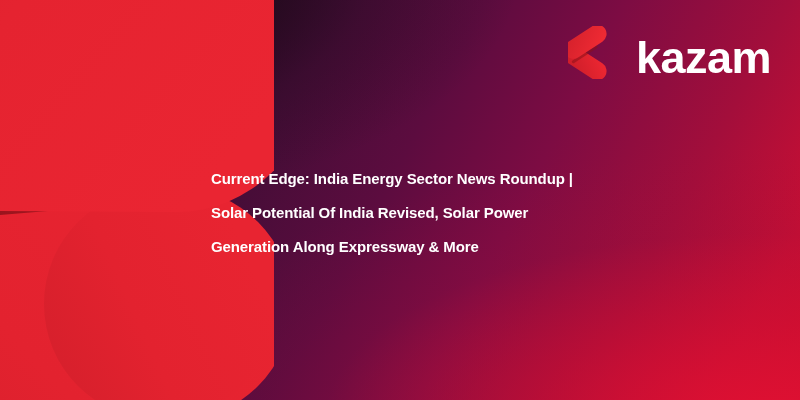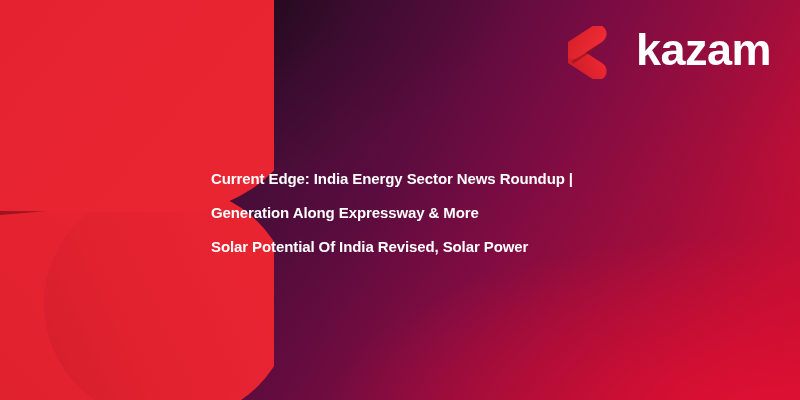--- a/index.html
+++ b/index.html
@@ -59,21 +59,21 @@
     height: 480px;
   }
   .deco-mark svg { display: block; width: 100%; height: 100%; }
 
   
   .logo-lockup {
     position: absolute;
     right: 29px;
     top: 26px;
     display: flex;
-    align-items: flex-start;
+    align-items: flex-end;
     gap: 18px;
   }
   .logo-mark {
     width: 50px;
     height: 53px;
     flex: 0 0 auto;
   }
   .logo-mark svg { display: block; width: 100%; height: 100%; }
   .logo-word {
     color: #ffffff;
@@ -167,17 +167,17 @@
         <g transform="rotate(-33 25 26.5)">
           <rect x="1" y="4" width="47" height="18.5" rx="9.25" fill="url(#mkTop)"></rect>
         </g>
       </svg>
     </span>
     <span class="logo-word">kazam</span>
   </div>
 
   <h1 class="headline">
     <span class="hl-line">Current Edge: India Energy Sector News Roundup |</span>
+    <span class="hl-line">Solar Potential Of India Revised, Solar Power</span>
     <span class="hl-line">Generation Along Expressway &amp; More</span>
-    <span class="hl-line">Solar Potential Of India Revised, Solar Power</span>
   </h1>
 
 </div>
 
 </body></html>

